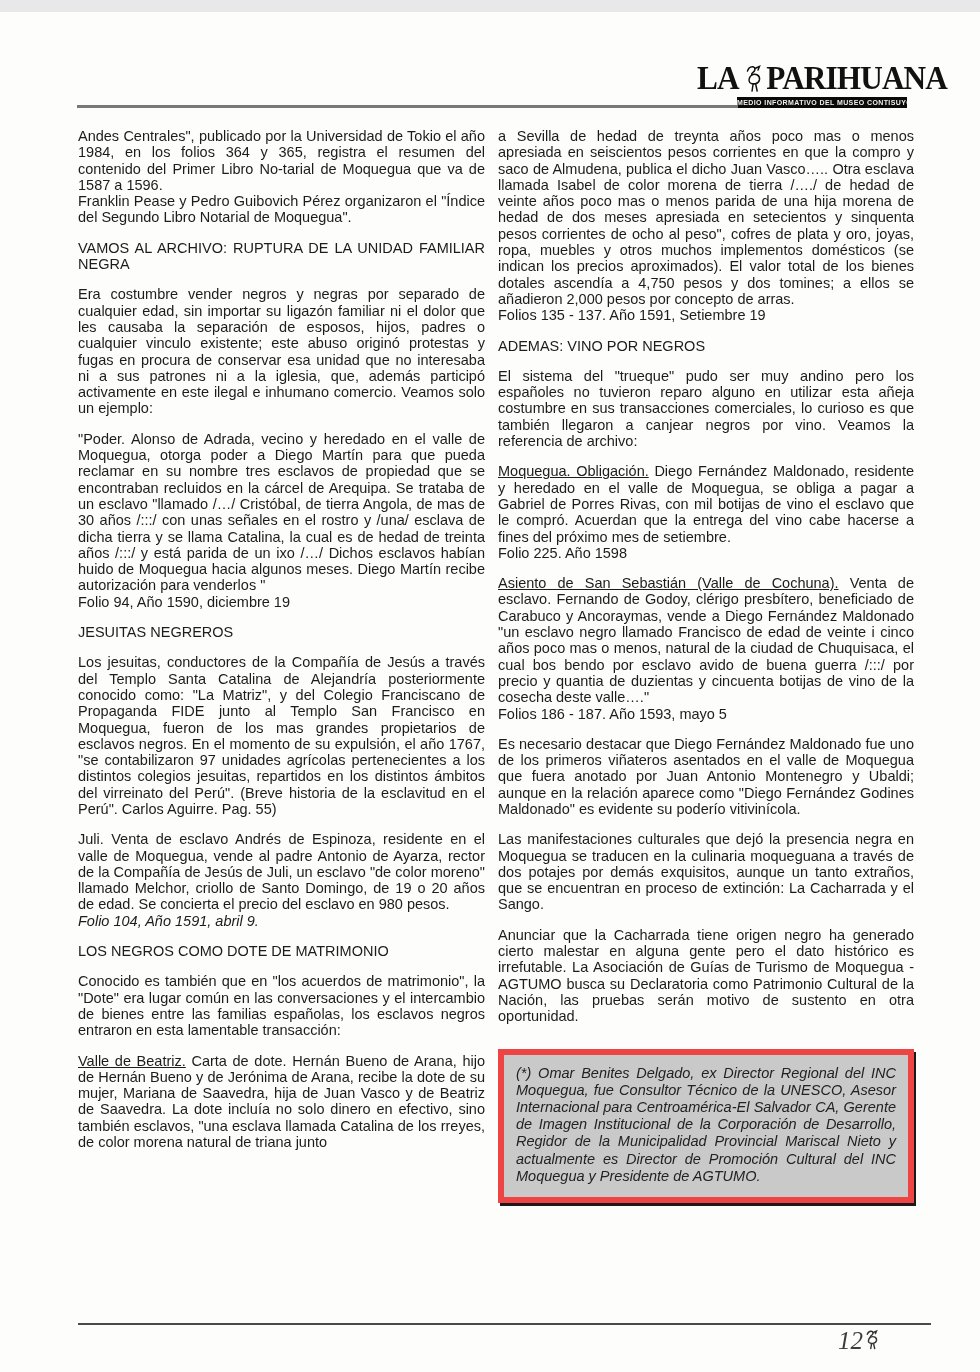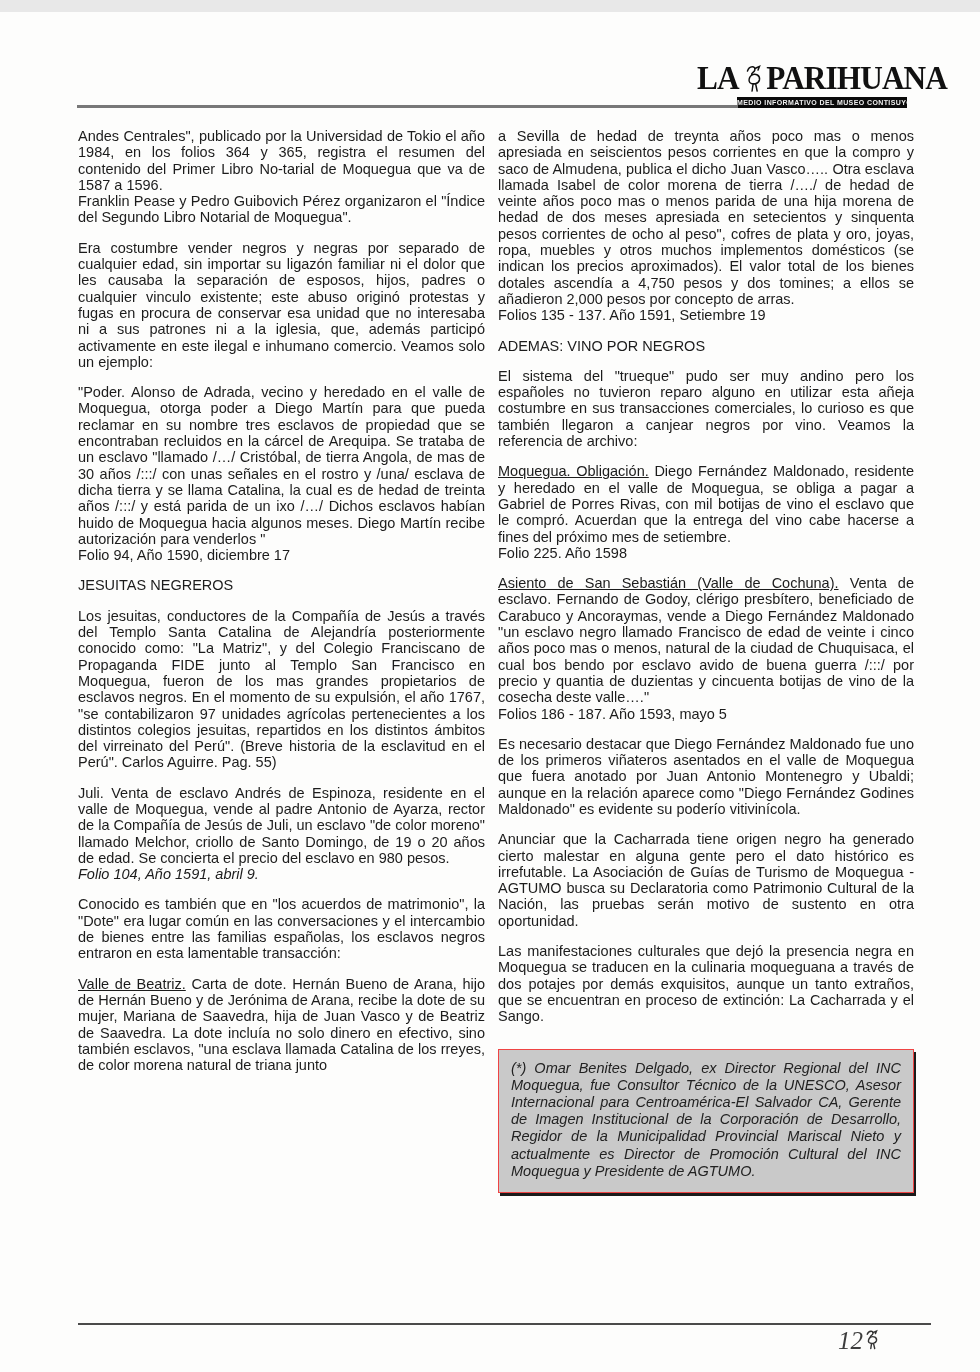--- a/index.html
+++ b/index.html
@@ -60,21 +60,21 @@
   }
   .folio-left{
     margin:-14px 0 14px 0;
     text-align:left;
     font-style:italic;
   }
   .u{text-decoration:underline;}
   .note-box{
     margin-top:24px;
     background:#c9c9c9;
-    border:1px solid #ef4444;
+    border:6px solid #ef4444;
     box-shadow:2px 3px 0 #1a1a1a;
     padding:10px 12px 12px 12px;
     font-style:italic;
     text-align:justify;
     line-height:17.2px;
     color:#222;
   }
   
   .foot-rule{
     position:absolute;left:78px;top:1311px;width:853px;height:2px;
@@ -113,43 +113,45 @@
     <div class="tagline-bar">MEDIO INFORMATIVO DEL MUSEO CONTISUYO</div>
   </div>
 
   <div class="head-rule"></div>
 
   <div class="columns">
 
     <div class="col">
       <p style="margin-bottom:0;">Andes Centrales",  publicado por la Universidad de Tokio el año 1984, en los folios 364 y 365, registra el resumen del contenido del Primer Libro No-tarial de Moquegua que va de 1587 a 1596.</p>
       <p>Franklin Pease y Pedro Guibovich Pérez organizaron el "Índice del Segundo Libro Notarial de Moquegua".</p>
+      <p class="heading">VAMOS AL ARCHIVO: RUPTURA DE LA UNIDAD FAMILIAR NEGRA</p>
       <p>Era costumbre vender negros y negras por separado de cualquier edad, sin importar su ligazón familiar ni el dolor que les causaba  la separación de esposos, hijos, padres o cualquier vinculo existente; este abuso originó protestas y fugas en procura de conservar esa unidad que no interesaba ni a sus patrones ni a la iglesia, que, además participó activamente en este ilegal e inhumano comercio. Veamos solo un ejemplo:</p>
       <p style="margin-bottom:0;">"Poder. Alonso de Adrada, vecino y heredado en el valle de Moquegua, otorga poder a Diego Martín para que pueda reclamar en su nombre tres esclavos de propiedad  que se encontraban recluidos en la cárcel de Arequipa. Se trataba de un esclavo "llamado /…/ Cristóbal, de tierra Angola, de mas de 30 años /:::/ con unas señales en el rostro y /una/ esclava de dicha tierra y se llama Catalina, la cual es de hedad de treinta años /:::/ y está parida de un ixo  /…/ Dichos esclavos habían huido de Moquegua hacia algunos meses. Diego Martín recibe autorización para venderlos "</p>
-      <p class="folio" style="margin-top:0;">Folio 94, Año 1590, diciembre 17</p>
+      <p class="folio" style="margin-top:0;">Folio 94, Año 1590, diciembre 19</p>
       <p class="heading">JESUITAS NEGREROS</p>
       <p>Los jesuitas, conductores de la Compañía de Jesús a través del Templo Santa Catalina de Alejandría posteriormente conocido como: "La Matriz", y del Colegio Franciscano de Propaganda FIDE junto al Templo San Francisco en Moquegua,  fueron de los mas grandes propietarios  de esclavos  negros. En el momento de su expulsión, el año 1767,  "se contabilizaron  97 unidades agrícolas pertenecientes a los distintos colegios jesuitas, repartidos en los distintos ámbitos del virreinato del Perú". (Breve historia de la esclavitud en el Perú". Carlos Aguirre. Pag. 55)</p>
       <p style="margin-bottom:0;">Juli. Venta de esclavo Andrés de Espinoza, residente en el valle de Moquegua, vende al padre Antonio de Ayarza, rector de la Compañía de Jesús de Juli, un esclavo "de color moreno" llamado Melchor, criollo de Santo Domingo, de 19 o 20 años de  edad. Se concierta el precio del esclavo en 980 pesos.</p>
       <p class="folio-left" style="margin-top:0;">Folio 104, Año 1591, abril 9.</p>
+      <p class="heading">LOS NEGROS COMO DOTE DE MATRIMONIO</p>
       <p>Conocido es también que en "los acuerdos de matrimonio", la "Dote" era lugar común en las conversaciones y el intercambio de bienes entre las familias españolas, los esclavos negros entraron en esta lamentable transacción:</p>
       <p><span class="u">Valle de Beatriz.</span><span> Carta de dote. Hernán Bueno de Arana, hijo de Hernán Bueno y de Jerónima de Arana, recibe la dote de su mujer, Mariana de Saavedra, hija de Juan Vasco y de Beatriz de Saavedra. La dote incluía no solo dinero en efectivo, sino también esclavos, "una esclava llamada Catalina de los rreyes, de color morena natural de triana junto</span></p>
     </div>
 
     <div class="col col-r">
       <p style="margin-bottom:0;">a Sevilla de hedad de treynta años poco mas o menos apresiada en seiscientos pesos corrientes en que la compro y saco de Almudena, publica el dicho Juan Vasco….. Otra esclava llamada Isabel de color morena de tierra /…./ de hedad  de veinte años poco mas o menos parida de una hija morena de hedad de dos meses apresiada en setecientos y sinquenta pesos  corrientes de ocho al peso", cofres de plata y oro, joyas, ropa, muebles y otros muchos implementos domésticos (se indican los precios aproximados). El valor total de los bienes dotales ascendía a 4,750 pesos y dos tomines; a ellos se añadieron 2,000 pesos por concepto de arras.</p>
       <p class="folio" style="margin-top:0;">Folios 135 - 137. Año 1591, Setiembre 19</p>
       <p class="heading">ADEMAS: VINO POR NEGROS</p>
       <p>El sistema del "trueque"  pudo ser muy andino pero los españoles no  tuvieron reparo alguno en utilizar esta añeja costumbre  en sus transacciones comerciales, lo curioso es que también llegaron a canjear negros por vino. Veamos la referencia de archivo:</p>
       <p style="margin-bottom:0;"><span class="u">Moquegua. Obligación.</span><span> Diego Fernández Maldonado, residente y heredado en el valle de Moquegua, se obliga a pagar a Gabriel de Porres Rivas, con mil botijas de vino el esclavo que le compró. Acuerdan que la entrega del vino cabe hacerse a fines del próximo mes de setiembre.</span></p>
       <p class="folio" style="margin-top:0;">Folio 225. Año 1598</p>
       <p style="margin-bottom:0;"><span class="u">Asiento de San Sebastián (Valle de Cochuna).</span><span> Venta de esclavo. Fernando de Godoy, clérigo presbítero, beneficiado de Carabuco y Ancoraymas, vende a Diego Fernández Maldonado "un esclavo negro llamado Francisco de edad de veinte i cinco años poco mas o menos, natural de la ciudad de Chuquisaca, el cual bos  bendo por esclavo  avido de buena guerra /:::/ por precio y quantia de duzientas y cincuenta botijas de vino de la cosecha deste valle…."</span></p>
       <p class="folio" style="margin-top:0;">Folios 186 - 187. Año 1593, mayo 5</p>
       <p>Es necesario destacar que  Diego Fernández  Maldonado fue uno de los primeros viñateros  asentados en el valle de Moquegua que fuera anotado por  Juan Antonio Montenegro y Ubaldi; aunque en la relación aparece como "Diego Fernández Godines  Maldonado"  es evidente su poderío vitivinícola.</p>
+      <p>Las manifestaciones culturales que dejó la presencia negra en Moquegua se traducen en la culinaria moqueguana a través de dos potajes por demás exquisitos, aunque un tanto extraños, que se encuentran en proceso de extinción: La Cacharrada y el Sango.</p>
       <p>Anunciar que la Cacharrada tiene origen negro ha  generado cierto malestar en alguna gente pero el dato histórico es irrefutable. La Asociación de Guías de Turismo de Moquegua - AGTUMO busca su Declaratoria como Patrimonio Cultural de la Nación, las pruebas serán motivo de sustento en otra oportunidad.</p>
-      <p>Las manifestaciones culturales que dejó la presencia negra en Moquegua se traducen en la culinaria moqueguana a través de dos potajes por demás exquisitos, aunque un tanto extraños, que se encuentran en proceso de extinción: La Cacharrada y el Sango.</p>
       <div class="note-box">(*) Omar Benites Delgado, ex Director Regional del INC Moquegua, fue Consultor Técnico de la UNESCO, Asesor Internacional para Centroamérica-El Salvador CA, Gerente de Imagen Institucional de la Corporación de Desarrollo, Regidor de la Municipalidad Provincial Mariscal Nieto y actualmente es Director de Promoción Cultural del INC Moquegua y Presidente de AGTUMO.</div>
     </div>
 
   </div>
 
   <div class="foot-rule"></div>
   <div class="page-number-wrap">
     <span class="pagenum">12</span>
     <span class="foot-bird">
       <svg width="17" height="22" viewBox="0 0 24 30" fill="none" stroke="#333" stroke-width="2" stroke-linecap="round">

